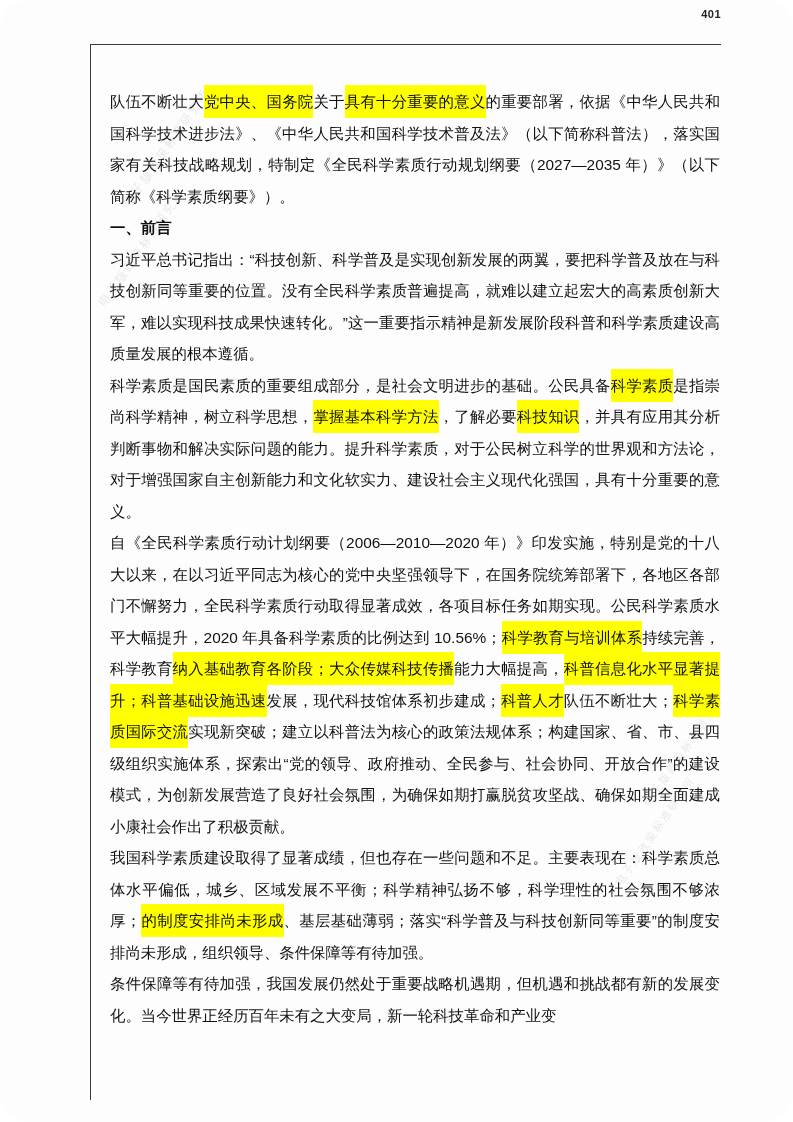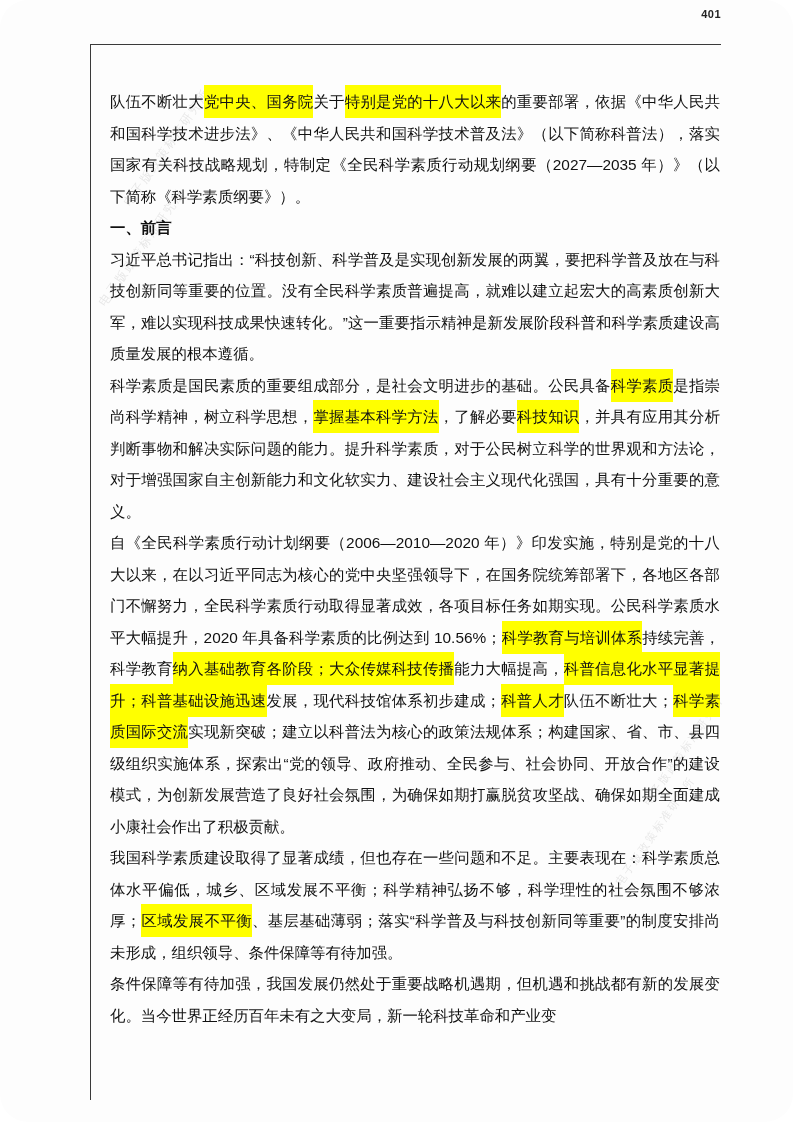--- a/index.html
+++ b/index.html
@@ -96,21 +96,21 @@
   <div class="page-number">401</div>
   <div class="header-rule"></div>
   <div class="left-rule"></div>
 
   <div class="wm wm-1">电子版政策标准研究所</div>
   <div class="wm wm-2">电子版政策标准研究所</div>
   <div class="wm wm-3">电子版政策标准研究所</div>
   <div class="wm wm-4">电子版政策标准研究所</div>
 
   <div class="content" id="doc-body">
-      <p class="para"><span>队伍不断壮大</span><span class="hl">党中央、国务院</span><span>关于</span><span class="hl">特别是党的十八大以来</span><span>的重要部署，依据《中华人民共和国科学技术进步法》、《中华人民共和国科学技术普及法》（以下简称科普法），落实国家有关科技战略规划，特制定《全民科学素质行动规划纲要（2027—2035 年）》（以下简称《科学素质纲要》）。</span></p>
+      <p class="para"><span>队伍不断壮大</span><span class="hl">党中央、国务院</span><span>关于</span><span class="hl">具有十分重要的意义</span><span>的重要部署，依据《中华人民共和国科学技术进步法》、《中华人民共和国科学技术普及法》（以下简称科普法），落实国家有关科技战略规划，特制定《全民科学素质行动规划纲要（2027—2035 年）》（以下简称《科学素质纲要》）。</span></p>
       <h2 class="heading"><span>一、前言</span></h2>
       <p class="para"><span>习近平总书记指出：“科技创新、科学普及是实现创新发展的两翼，要把科学普及放在与科技创新同等重要的位置。没有全民科学素质普遍提高，就难以建立起宏大的高素质创新大军，难以实现科技成果快速转化。”这一重要指示精神是新发展阶段科普和科学素质建设高质量发展的根本遵循。</span></p>
       <p class="para"><span>科学素质是国民素质的重要组成部分，是社会文明进步的基础。公民具备</span><span class="hl">科学素质</span><span>是指崇尚科学精神，树立科学思想，</span><span class="hl">掌握基本科学方法</span><span>，了解必要</span><span class="hl">科技知识</span><span>，并具有应用其分析判断事物和解决实际问题的能力。提升科学素质，对于公民树立科学的世界观和方法论，对于增强国家自主创新能力和文化软实力、建设社会主义现代化强国，具有十分重要的意义。</span></p>
       <p class="para"><span>自《全民科学素质行动计划纲要（2006—2010—2020 年）》印发实施，特别是党的十八大以来，在以习近平同志为核心的党中央坚强领导下，在国务院统筹部署下，各地区各部门不懈努力，全民科学素质行动取得显著成效，各项目标任务如期实现。公民科学素质水平大幅提升，2020 年具备科学素质的比例达到 10.56%；</span><span class="hl">科学教育与培训体系</span><span>持续完善，科学教育</span><span class="hl">纳入基础教育各阶段；</span><span class="hl">大众传媒科技传播</span><span>能力大幅提高，</span><span class="hl">科普信息化水平显著提升；</span><span class="hl">科普基础设施迅速</span><span>发展，现代科技馆体系初步建成；</span><span class="hl">科普人才</span><span>队伍不断壮大；</span><span class="hl">科学素质国际交流</span><span>实现新突破；建立以科普法为核心的政策法规体系；构建国家、省、市、县四级组织实施体系，探索出“党的领导、政府推动、全民参与、社会协同、开放合作”的建设模式，为创新发展营造了良好社会氛围，为确保如期打赢脱贫攻坚战、确保如期全面建成小康社会作出了积极贡献。</span></p>
-      <p class="para"><span>我国科学素质建设取得了显著成绩，但也存在一些问题和不足。主要表现在：科学素质总体水平偏低，城乡、区域发展不平衡；科学精神弘扬不够，科学理性的社会氛围不够浓厚；</span><span class="hl">区域发展不平衡</span><span>、基层基础薄弱；落实“科学普及与科技创新同等重要”的制度安排尚未形成，组织领导、条件保障等有待加强。</span></p>
+      <p class="para"><span>我国科学素质建设取得了显著成绩，但也存在一些问题和不足。主要表现在：科学素质总体水平偏低，城乡、区域发展不平衡；科学精神弘扬不够，科学理性的社会氛围不够浓厚；</span><span class="hl">的制度安排尚未形成</span><span>、基层基础薄弱；落实“科学普及与科技创新同等重要”的制度安排尚未形成，组织领导、条件保障等有待加强。</span></p>
       <p class="para"><span>条件保障等有待加强，我国发展仍然处于重要战略机遇期，但机遇和挑战都有新的发展变化。当今世界正经历百年未有之大变局，新一轮科技革命和产业变</span></p>
     </div>
 </div>
 
 </body></html>

